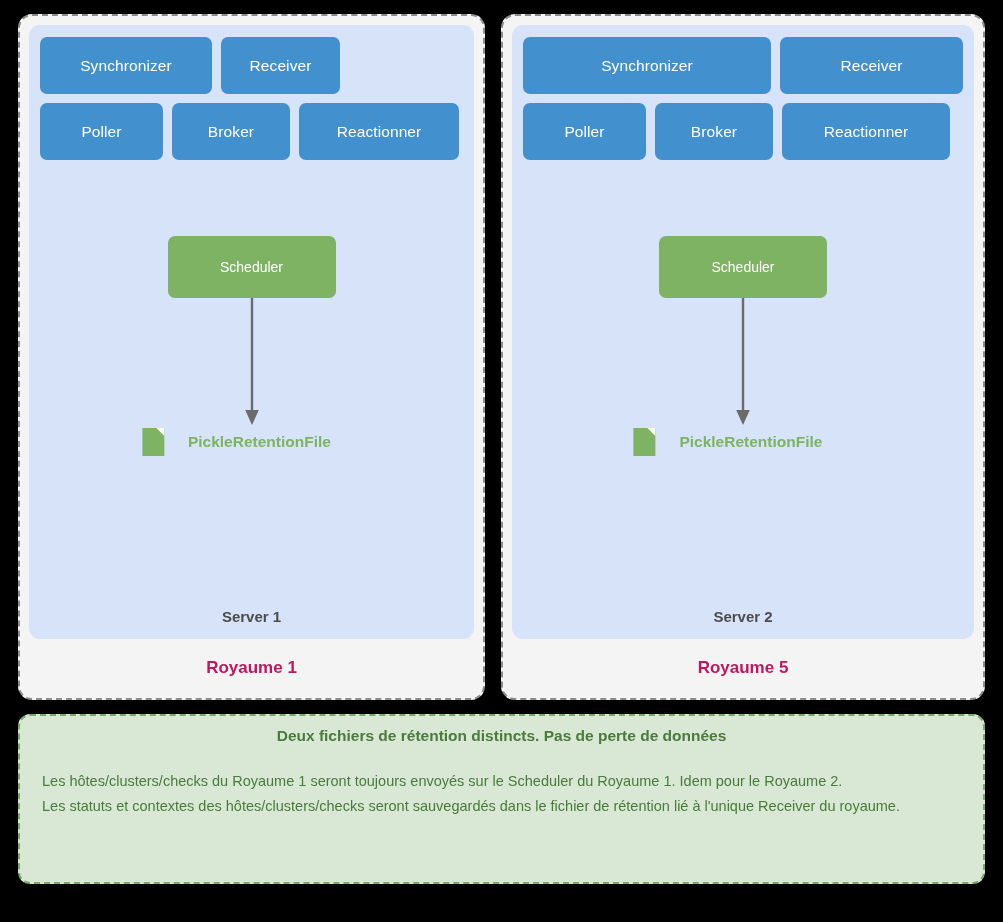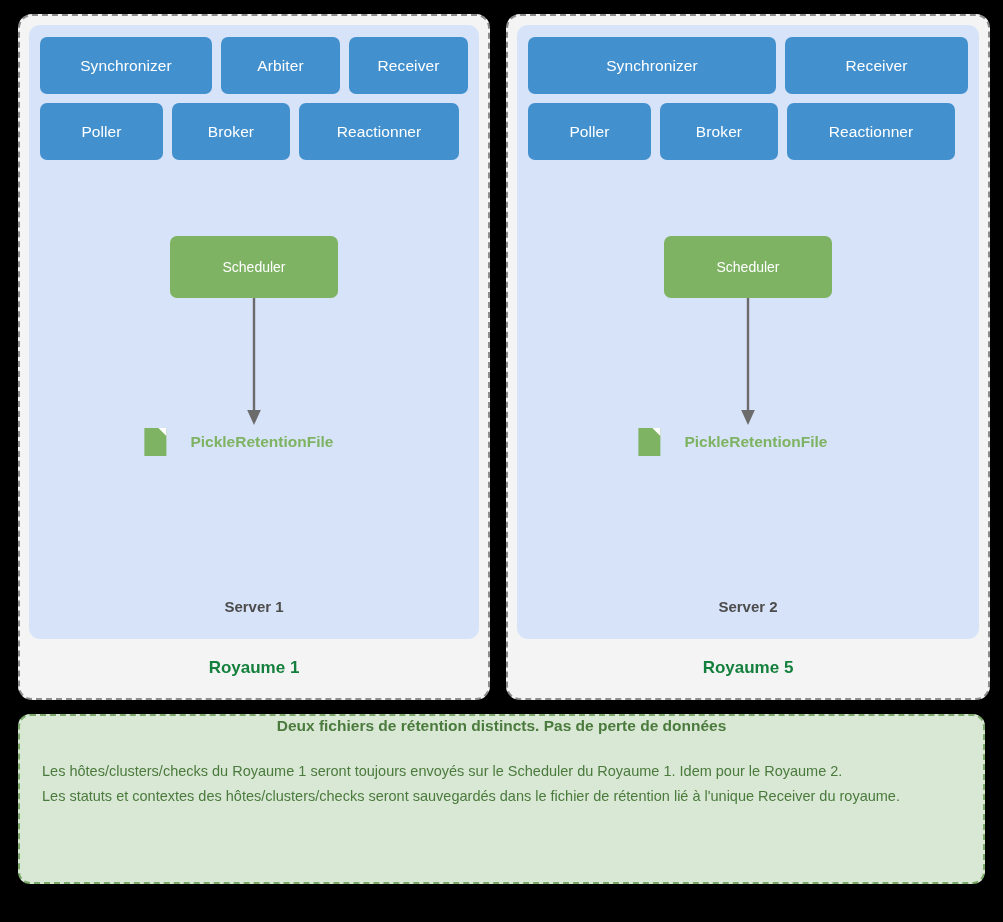--- a/index.html
+++ b/index.html
@@ -156,39 +156,39 @@
     font-size: 15.5px;
     font-weight: bold;
     white-space: nowrap;
   }
 
   .server-label {
     text-align: center;
     color: #4c4c4c;
     font-size: 15px;
     font-weight: bold;
-    padding-bottom: 24px;
+    padding-bottom: 14px;
   }
 
   .realm-label {
     text-align: center;
-    color: #15803d;
+    color: #be185d;
     font-size: 17px;
     font-weight: bold;
     padding: 19px 0 20px 0;
   }
 
   
   .note-box {
     margin-top: 14px;
     background: #d9e7d5;
     border: 2px dashed #7aa96a;
     border-radius: 12px;
     box-sizing: border-box;
-    padding: 1px 22px 20px 22px;
+    padding: 11px 22px 20px 22px;
     height: 170px;
   }
   .note-title {
     text-align: center;
     color: #4a7a3c;
     font-size: 15.5px;
     font-weight: bold;
     margin-bottom: 24px;
   }
   .note-body {
@@ -204,21 +204,20 @@
 <div id="page">
 
   <div class="realms-row">
 
     <div class="realm-card">
       <div class="server-box">
 
         <div class="daemon-grid">
           <div class="daemon-row">
             <div class="daemon-box lw-synchronizer">Synchronizer</div>
-            <div class="daemon-box lw-arbiter">Arbiter</div>
             <div class="daemon-box lw-receiver">Receiver</div>
           </div>
           <div class="daemon-row">
             <div class="daemon-box lw-poller">Poller</div>
             <div class="daemon-box lw-broker">Broker</div>
             <div class="daemon-box lw-reactionner">Reactionner</div>
           </div>
         </div>
 
         <div class="diagram-area">

